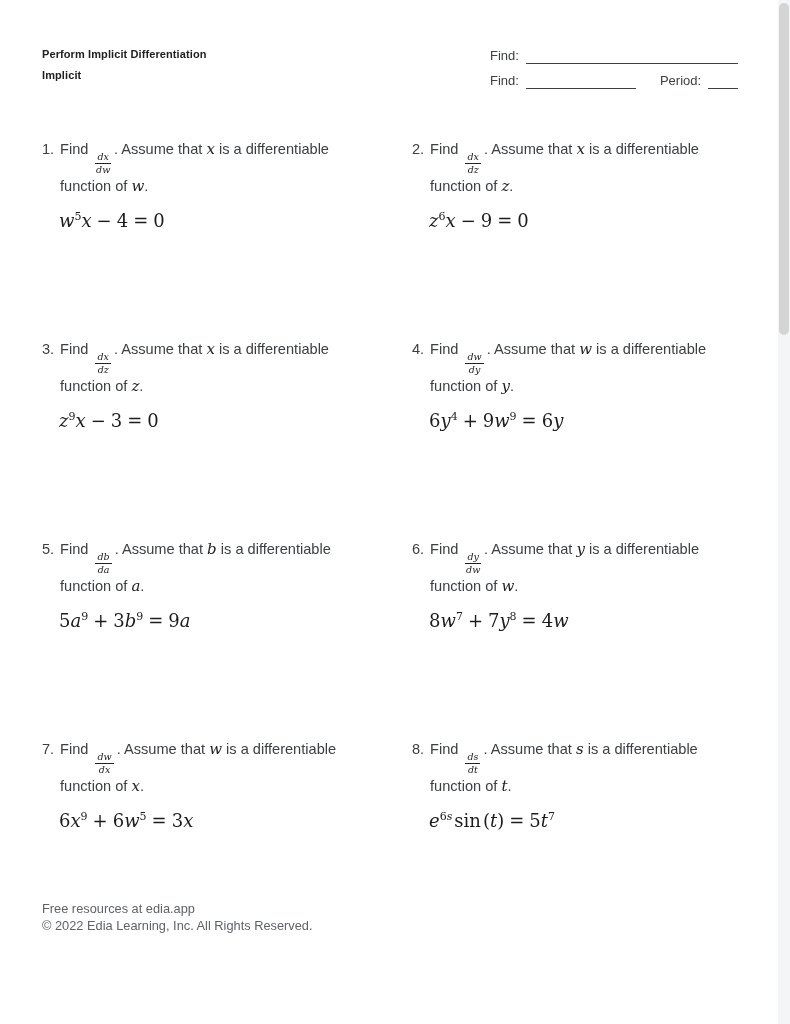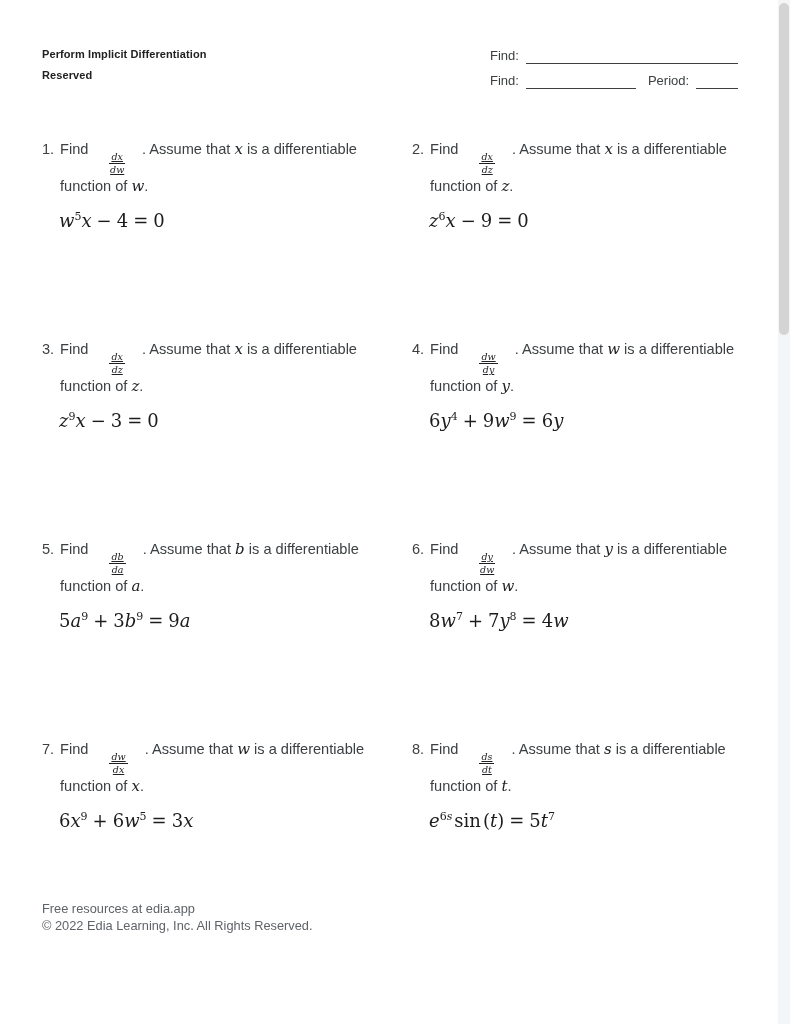--- a/index.html
+++ b/index.html
@@ -10,36 +10,36 @@
 
   .title { position:absolute; left:42px; top:44px; font-size:11px; font-weight:700;
            color:#212121; line-height:21px; letter-spacing:0.1px; }
 
   .fields { position:absolute; left:490px; top:48px; width:248px; font-size:13px; color:#3c4043; }
   .frow { display:flex; align-items:flex-end; margin-bottom:9px; }
   .flabel { padding-bottom:1px; white-space:nowrap; }
   .fline { border-bottom:1.5px solid #3f3f3f; height:12px; margin-left:7px; }
   .fline.name { flex:1; }
   .fline.date { width:110px; }
-  .plabel { margin-left:12px; }
+  .plabel { margin-left:24px; }
   .fline.period { flex:1; }
 
   .grid { position:absolute; left:42px; top:139px; width:706px;
           display:grid; grid-template-columns:370px 336px; grid-auto-rows:200px; }
 
   .problem { font-size:14.6px; color:#3c4043; line-height:21.5px; }
   .pline { white-space:nowrap; }
   .pnum { display:inline-block; min-width:18px; }
   .pline2 { padding-left:18px; }
 
   .mvar { font-family:"DejaVu Serif",serif; font-style:italic; font-size:15px; color:#202124; }
 
   .frac { display:inline-flex; flex-direction:column; align-items:center; vertical-align:-6px;
           font-family:"DejaVu Serif",serif; font-style:italic; font-size:9.5px; line-height:1.1;
-          color:#202124; margin:0 17px;text-decoration:underline; }
+          color:#202124; margin:0 3px; }
   .frac .ftop { padding:0 2px 1px; border-bottom:1px solid #202124; }
   .frac .fbot { padding-top:1px; }
 
   .equation { margin-top:13px; padding-left:17px; font-family:"DejaVu Serif",serif;
               font-size:18px; color:#1c1c1c; white-space:nowrap; }
   .tok-var { font-style:italic; }
   .tok-num, .tok-fn, .tok-paren { font-style:normal; }
   .tok-op { margin:0 5px; font-style:normal; }
   .tok-fn { margin-left:2px; margin-right:2px; }
   .tok sup { font-size:11px; font-style:normal; line-height:0; }
@@ -50,21 +50,21 @@
   .scrollbar { position:absolute; right:0; top:0; width:12px; height:1024px; background:#f4f5f6; }
   .thumb { position:absolute; left:1px; top:3px; width:10px; height:332px; border-radius:5px; background:#d4d4d4; }
 </style>
 </head>
 <body>
 
 <div class="page">
 
   <div class="title">
     <div>Perform Implicit Differentiation</div>
-    <div>Reserved</div>
+    <div>Implicit</div>
   </div>
 
   <div class="fields">
     <div class="frow">
       <span class="flabel">Find:</span>
       <span class="fline name"></span>
     </div>
     <div class="frow">
       <span class="flabel">Find:</span>
       <span class="fline date"></span>

